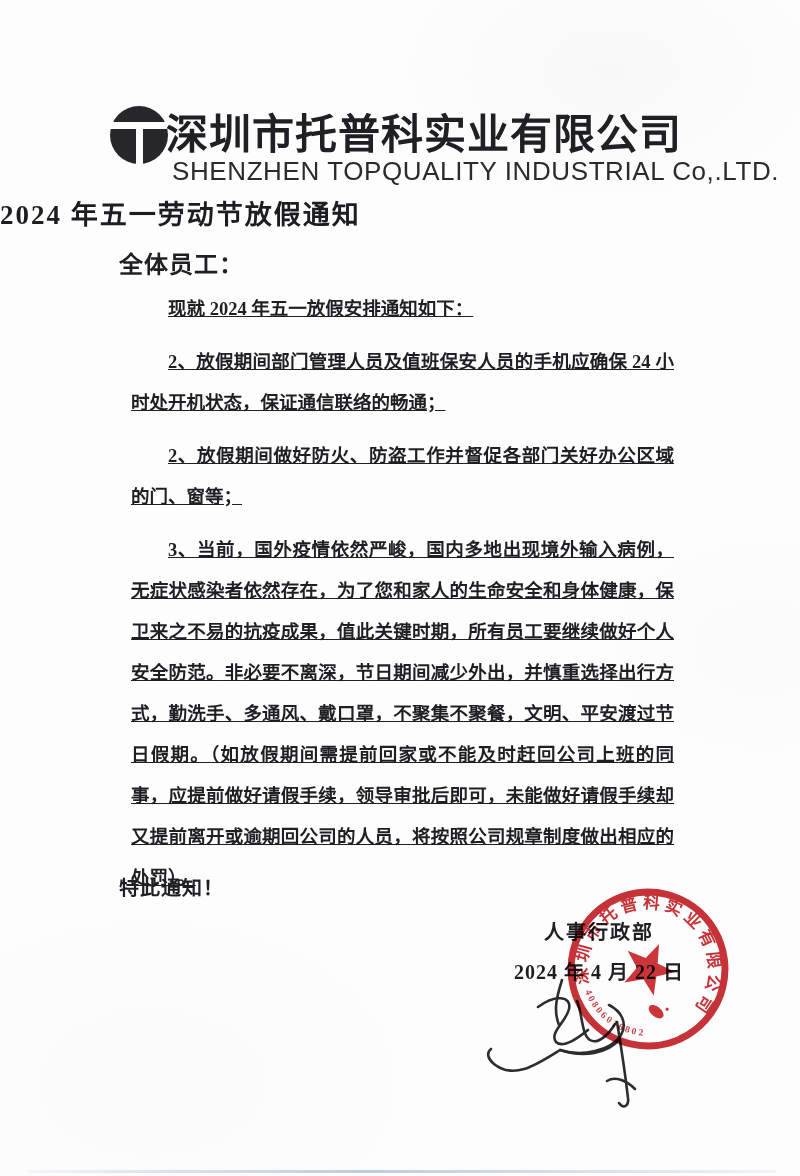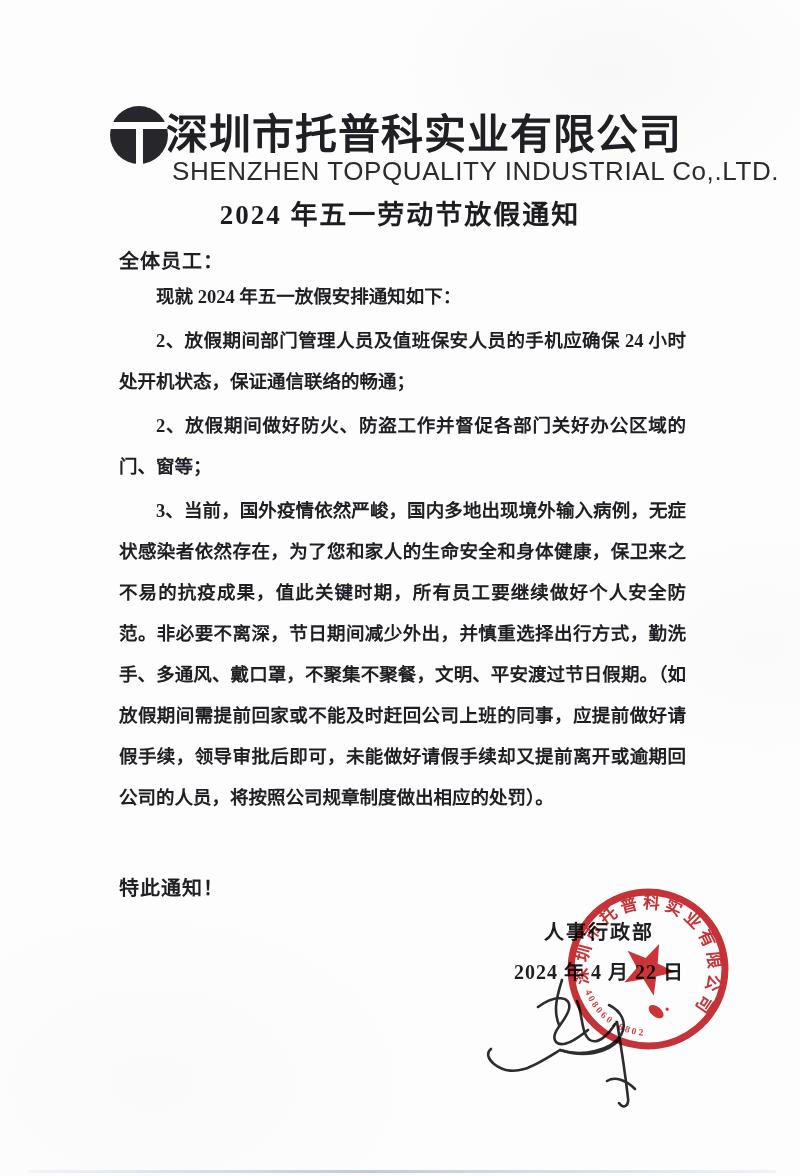--- a/index.html
+++ b/index.html
@@ -36,34 +36,34 @@
     color:#202024;
   }
   .en-name{
     position:absolute;left:172px;top:156px;width:530px;
     font-family:"Liberation Sans", sans-serif;
     font-size:26px;font-weight:400;letter-spacing:0.6px;white-space:nowrap;
     color:#2b2b2e;
   }
   .title{
     position:absolute;left:0;top:193px;width:800px;margin:0;
-    text-align:center;font-size:27px;font-weight:700;letter-spacing:2px;
+    font-size:27px;font-weight:700;letter-spacing:2px;
     color:#1d1d21;
   }
   
   .salutation{
     position:absolute;left:119px;top:245px;
-    font-size:20px;font-weight:700;letter-spacing:1px;
+    font-size:24px;font-weight:700;letter-spacing:1px;
   }
   .body-text{
     position:absolute;left:119px;top:277px;width:567px;
     font-size:18.5px;font-weight:600;line-height:41px;
     text-align:justify;
   }
-  .body-text p{margin:0;text-indent:2em;}
+  .body-text p{margin:12px;text-indent:2em;text-decoration:underline;}
   .body-text p + p{margin-top:3px;}
   .closing{
     position:absolute;left:119px;top:872px;
     font-size:20px;font-weight:700;letter-spacing:1px;text-align:right;
   }
   
   .dept{
     position:absolute;left:544px;top:916px;
     font-size:20px;font-weight:700;letter-spacing:2px;white-space:nowrap;
   }

